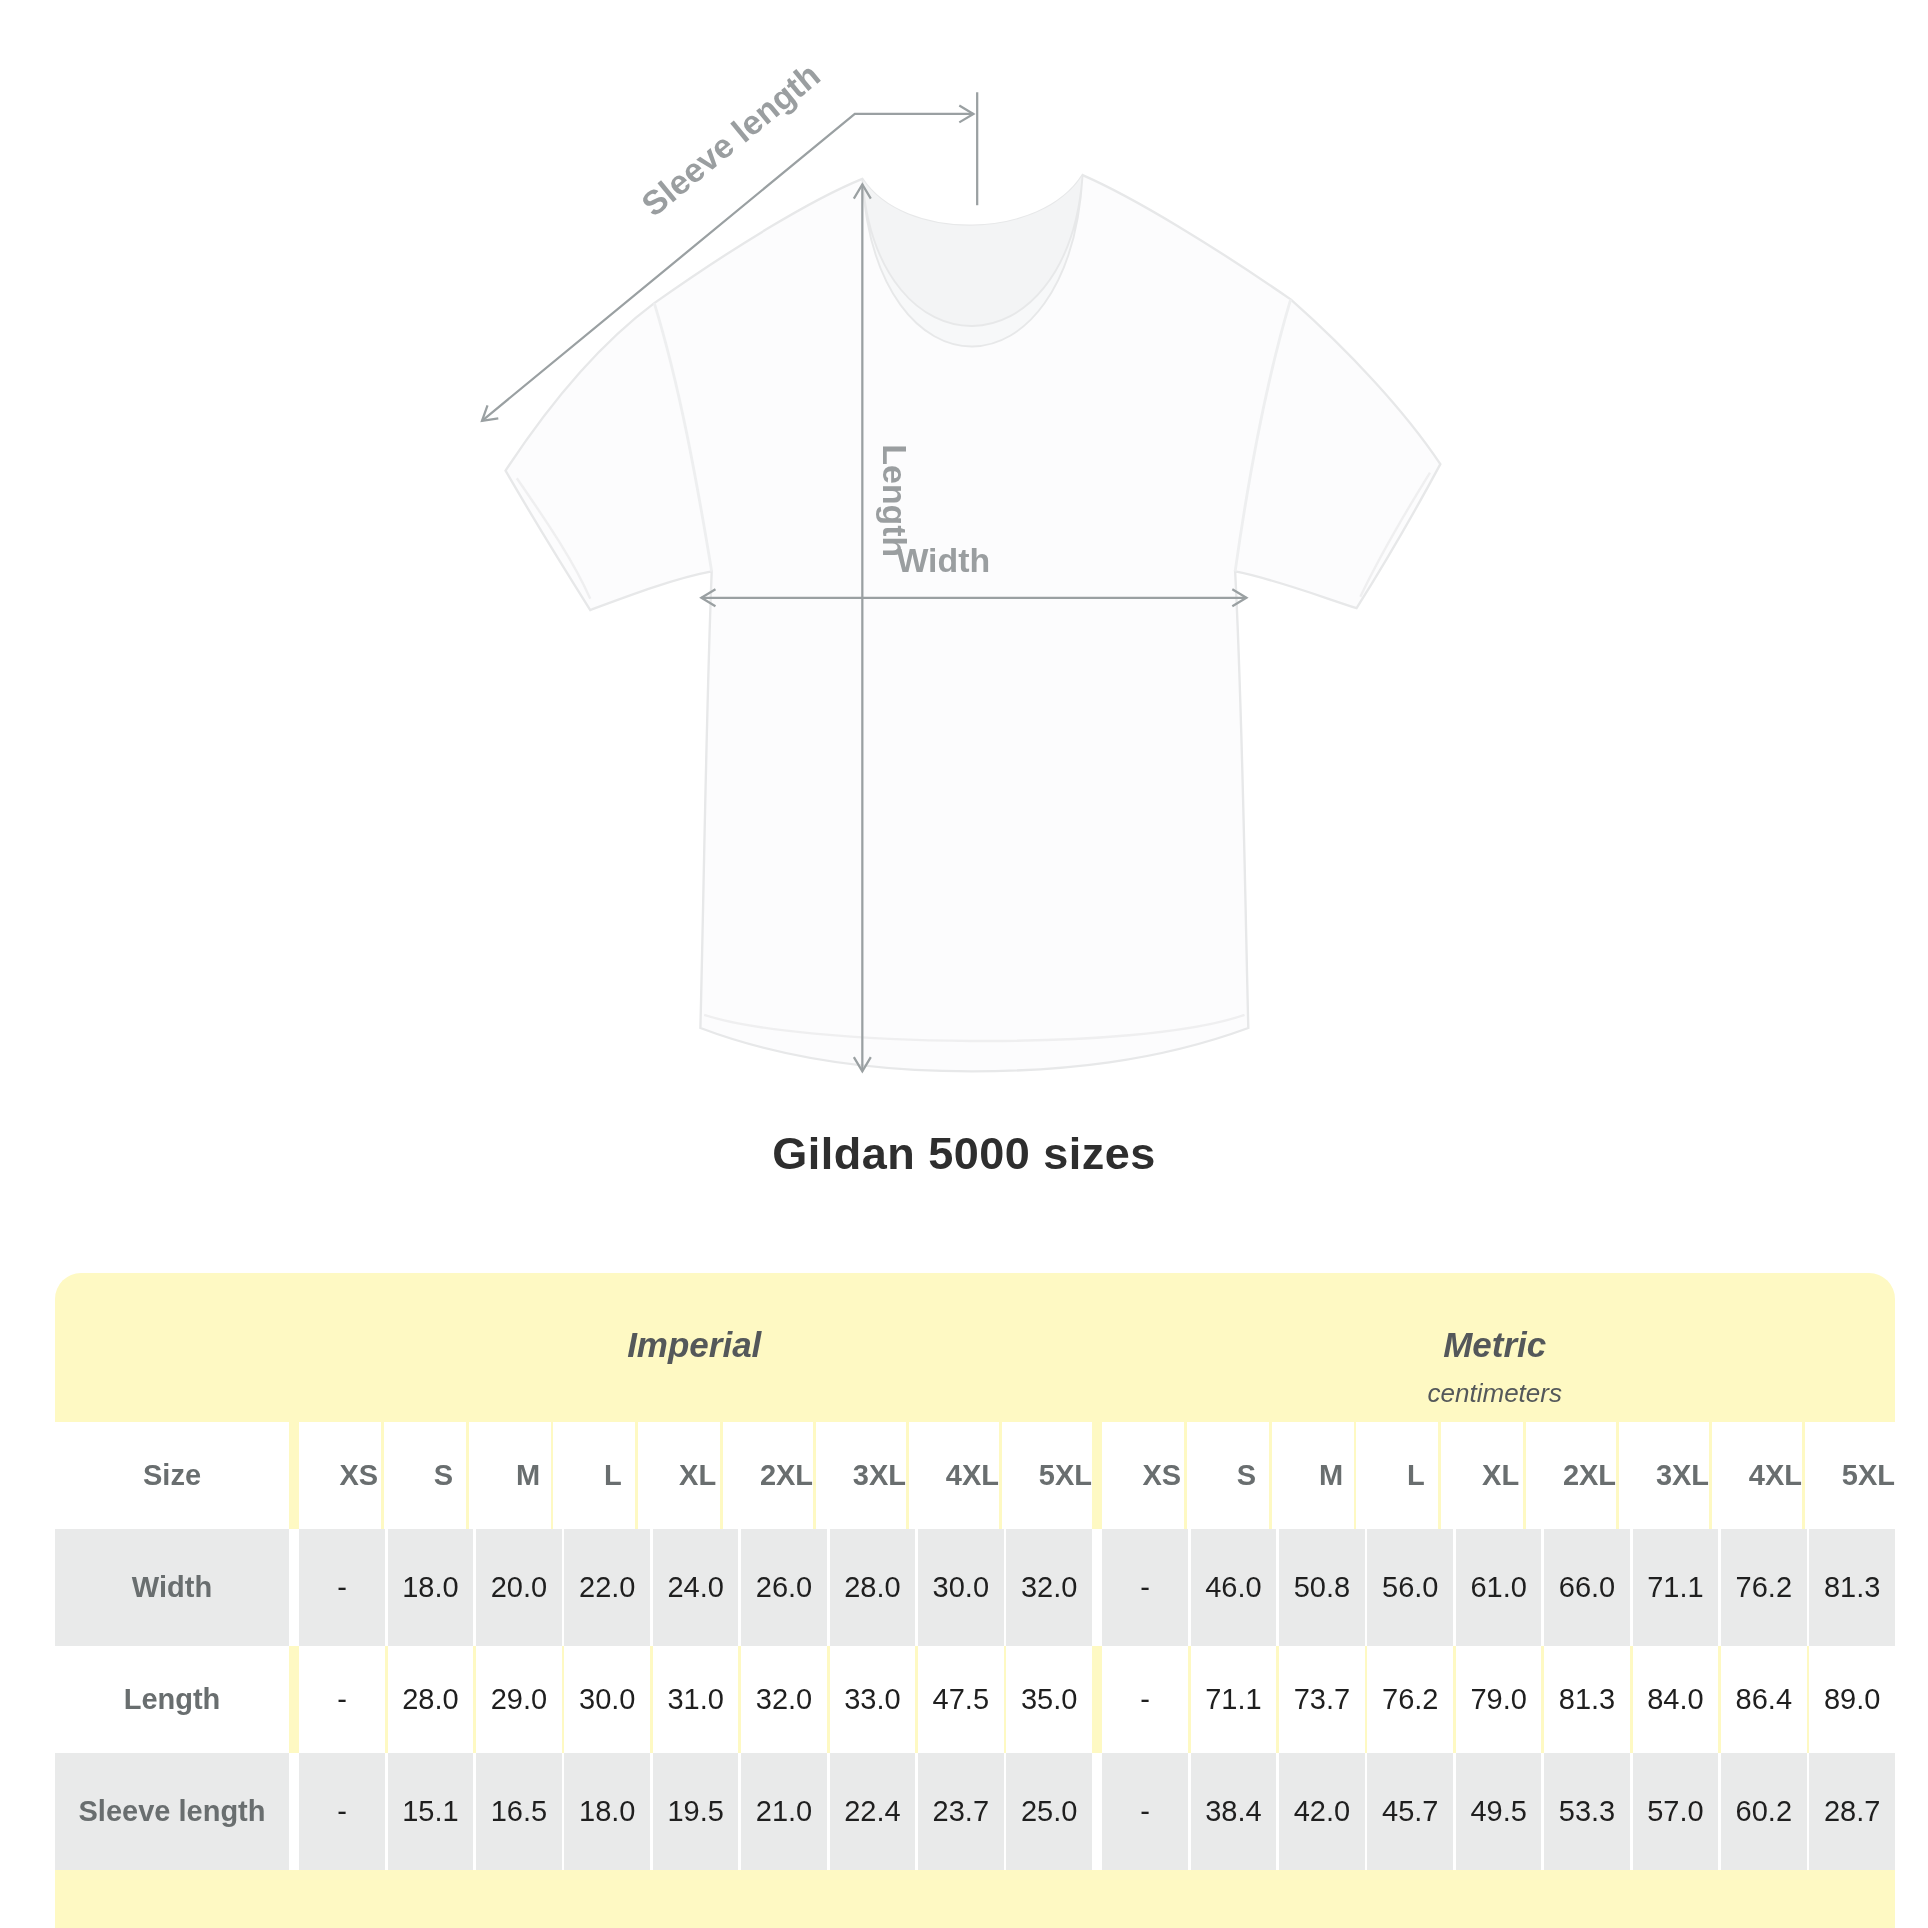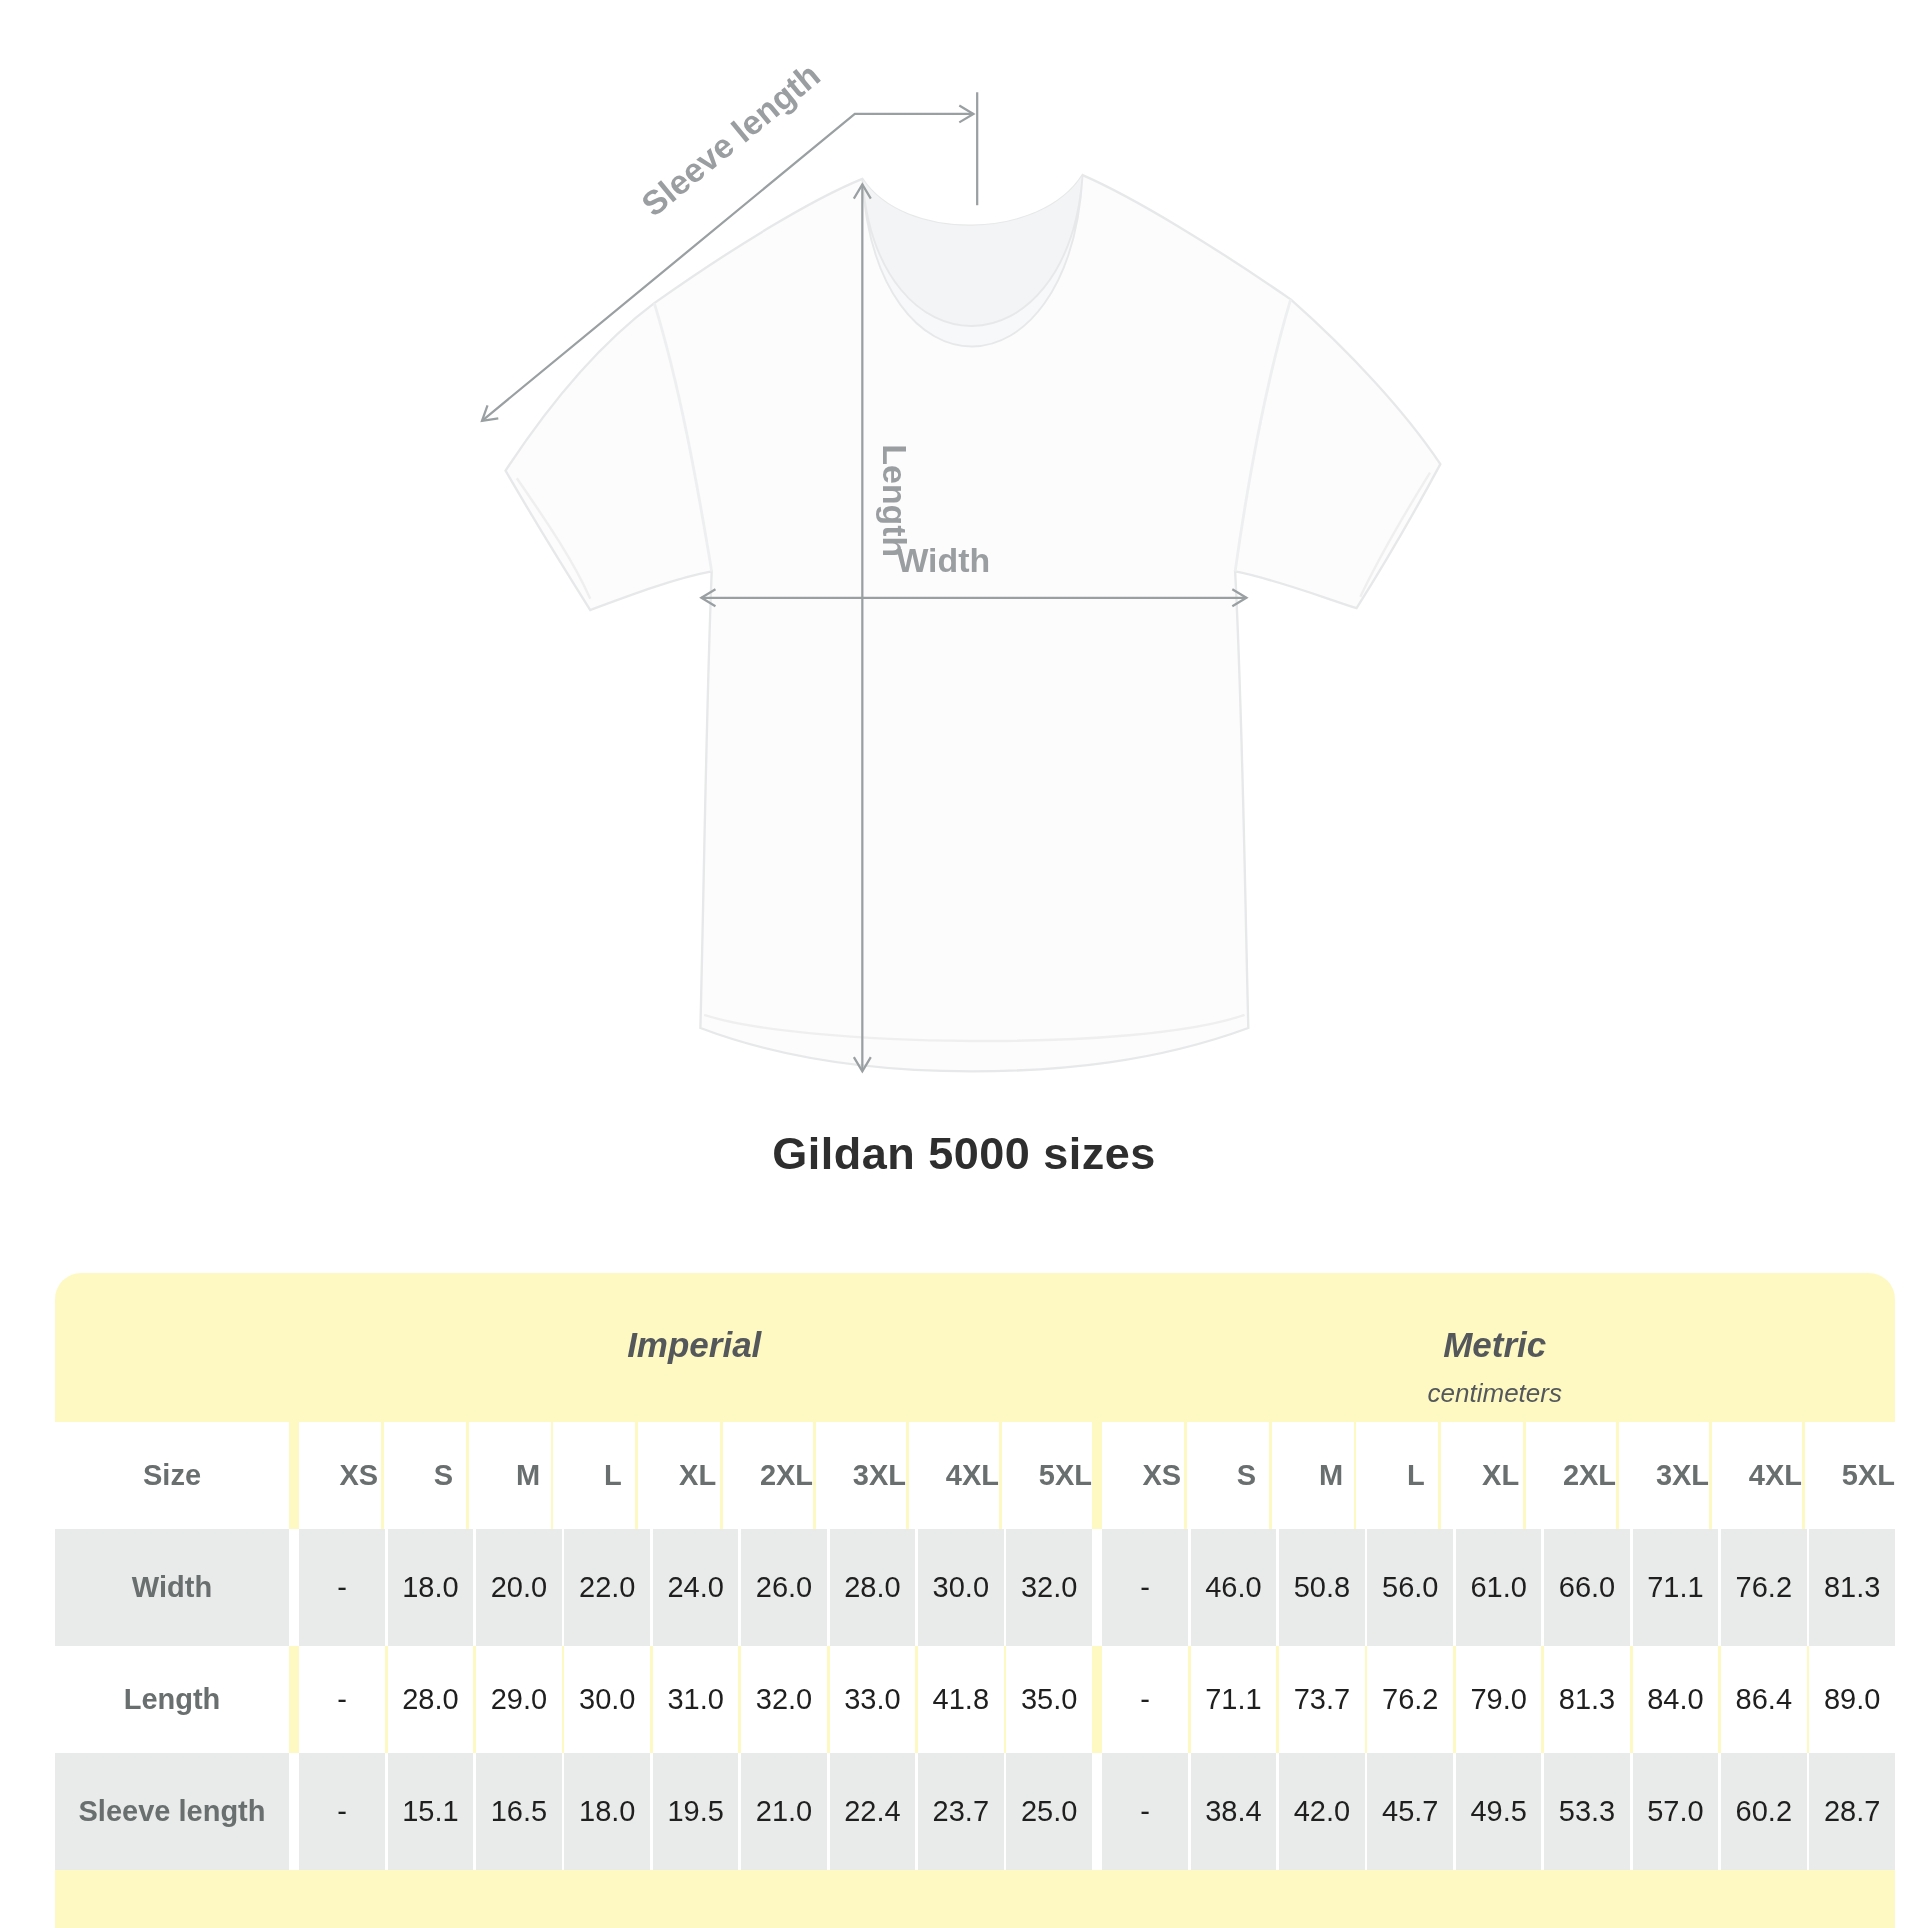--- a/index.html
+++ b/index.html
@@ -160,21 +160,21 @@
     <div class="trow h114 white-row" id="row-1">
         <div class="rlabel">Length</div>
         <div class="ggap"></div>
         <div class="cell data-cell">-</div>
         <div class="cell data-cell">28.0</div>
         <div class="cell data-cell">29.0</div>
         <div class="cell data-cell">30.0</div>
         <div class="cell data-cell">31.0</div>
         <div class="cell data-cell">32.0</div>
         <div class="cell data-cell">33.0</div>
-        <div class="cell data-cell">41.8</div>
+        <div class="cell data-cell">47.5</div>
         <div class="cell data-cell">35.0</div>
         <div class="ggap"></div>
         <div class="cell data-cell">-</div>
         <div class="cell data-cell">71.1</div>
         <div class="cell data-cell">73.7</div>
         <div class="cell data-cell">76.2</div>
         <div class="cell data-cell">79.0</div>
         <div class="cell data-cell">81.3</div>
         <div class="cell data-cell">84.0</div>
         <div class="cell data-cell">86.4</div>

